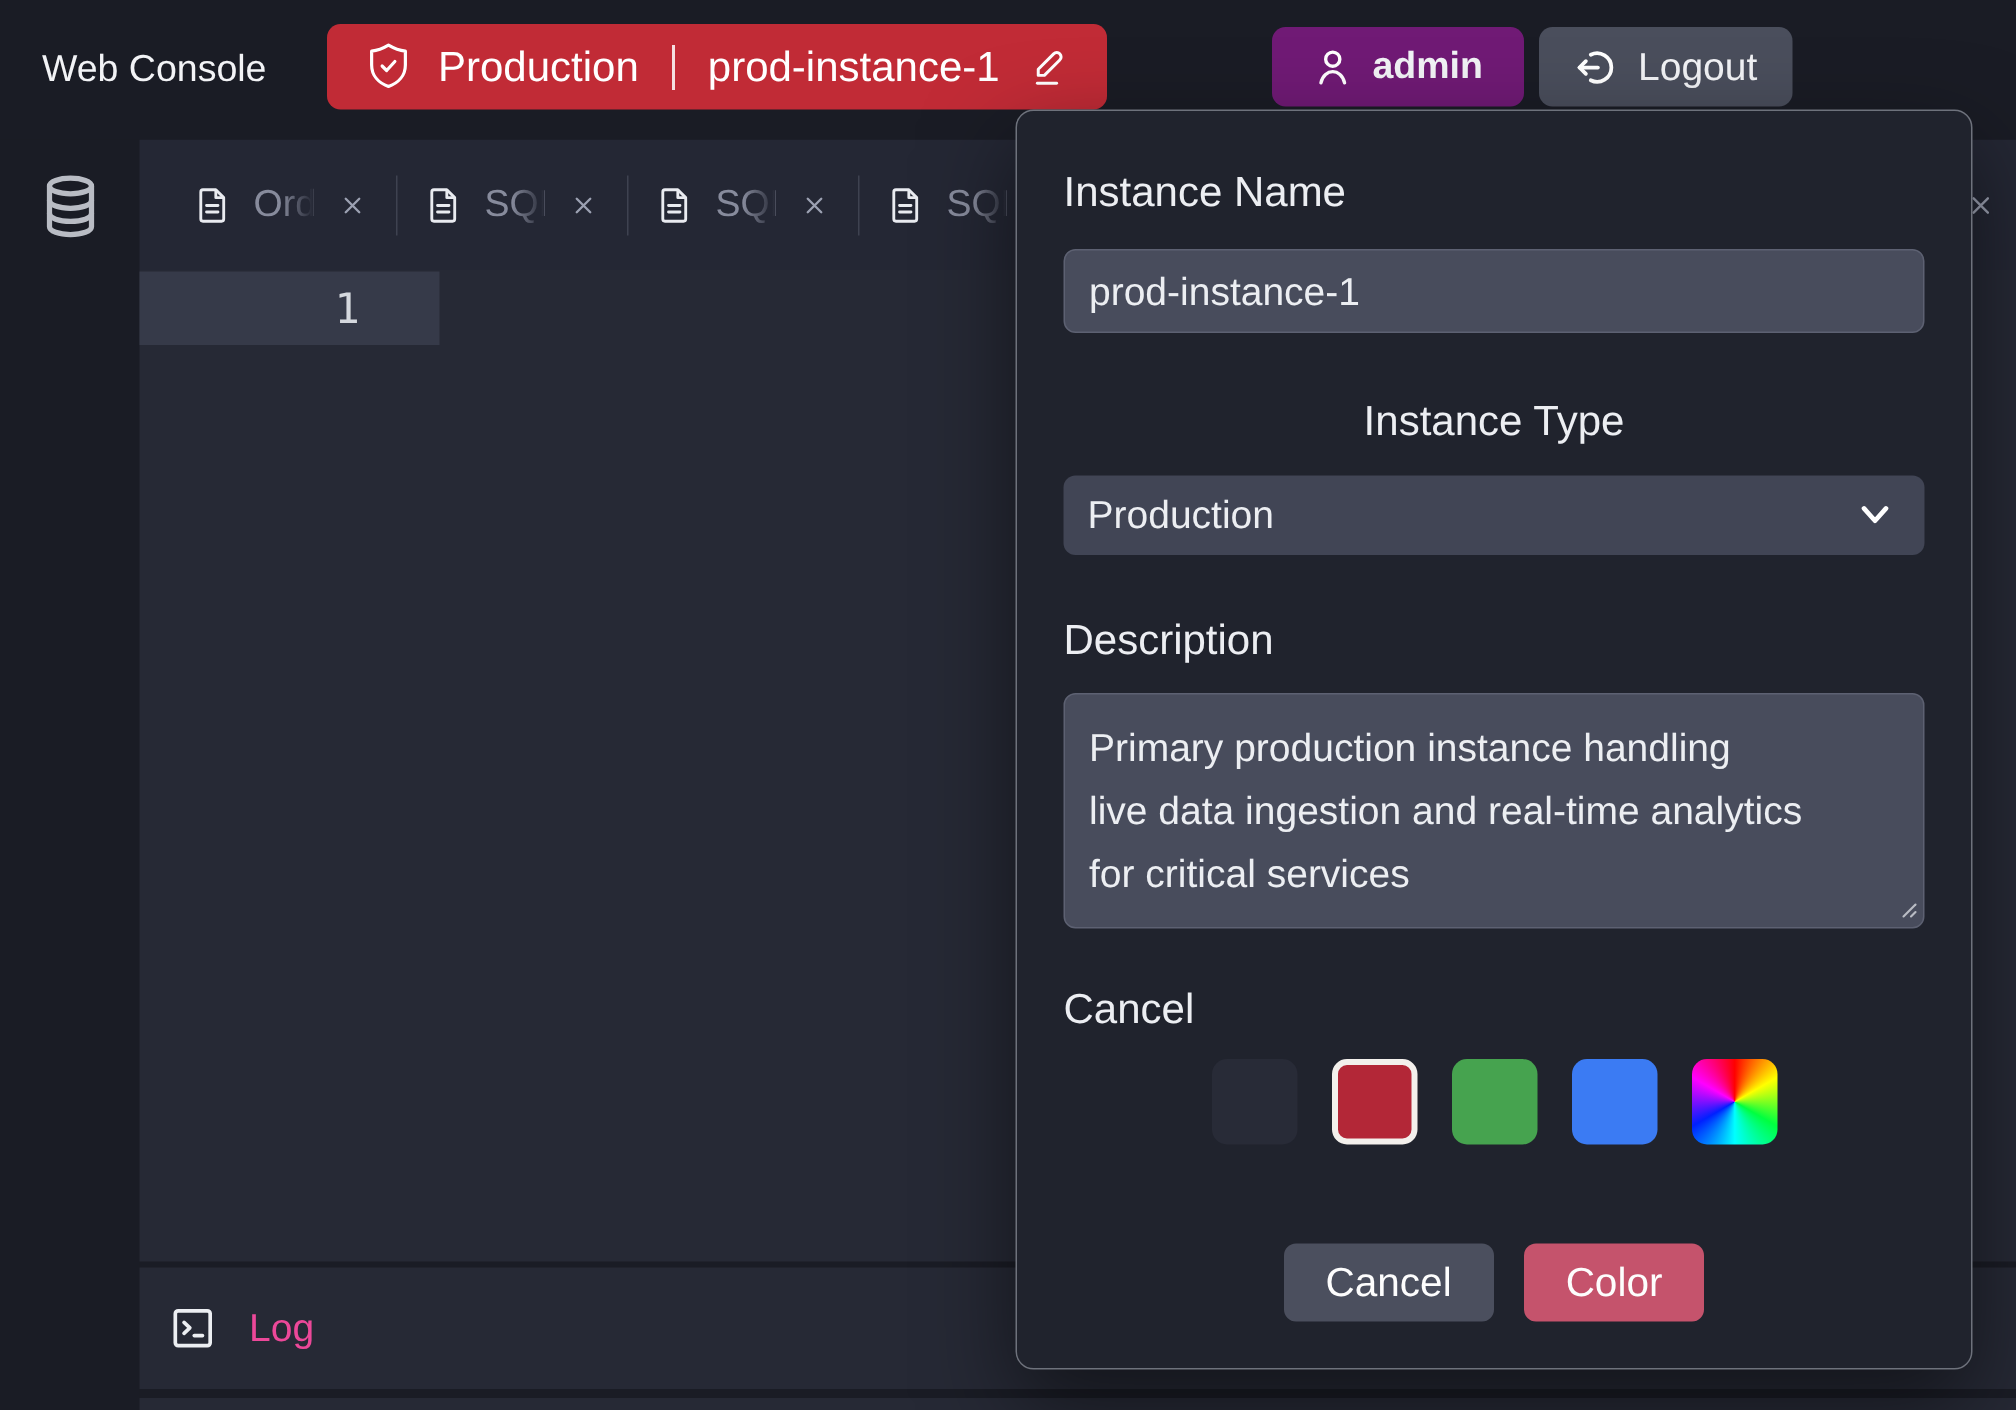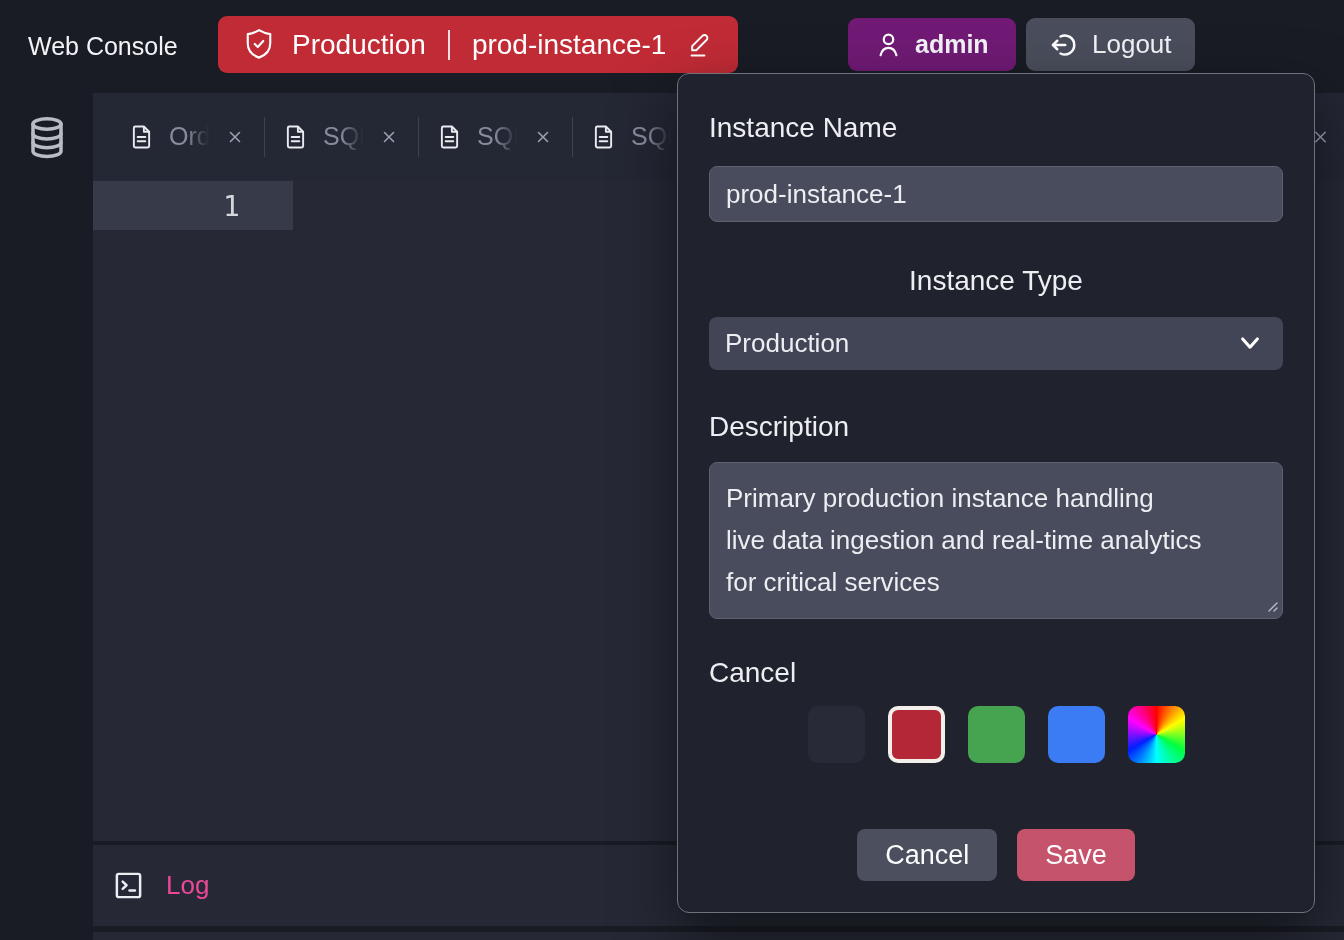--- a/index.html
+++ b/index.html
@@ -264,17 +264,17 @@
     <div class="swatch-row" id="swatch-row">
         <button class="swatch" style="background: rgb(40, 43, 55);"></button>
         <button class="swatch selected" style="background: rgb(179, 39, 55);"></button>
         <button class="swatch" style="background: rgb(70, 163, 79);"></button>
         <button class="swatch" style="background: rgb(59, 123, 243);"></button>
         <button class="swatch rainbow"></button>
       </div>
 
     <div class="btn-row">
       <button class="btn btn-cancel">Cancel</button>
-      <button class="btn btn-save" style="background: rgb(197, 83, 108);">Save</button>
+      <button class="btn btn-save" style="background: rgb(197, 83, 108);">Color</button>
     </div>
   </section>
 
 </div>
 
 </body></html>

